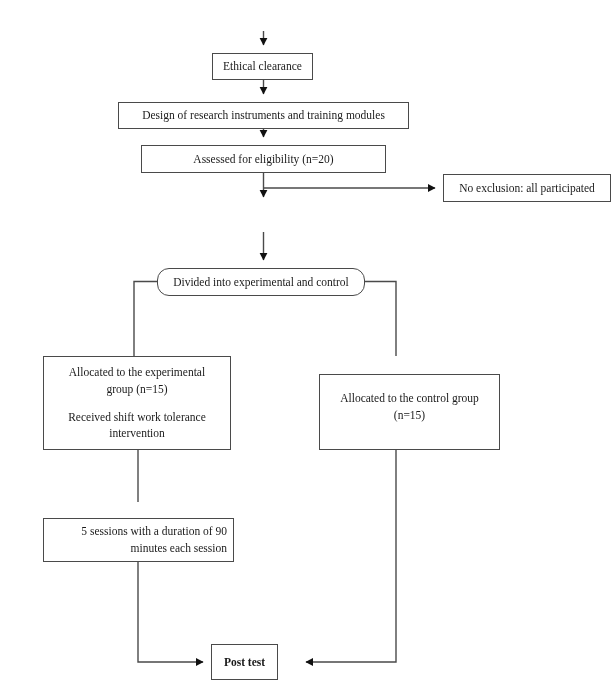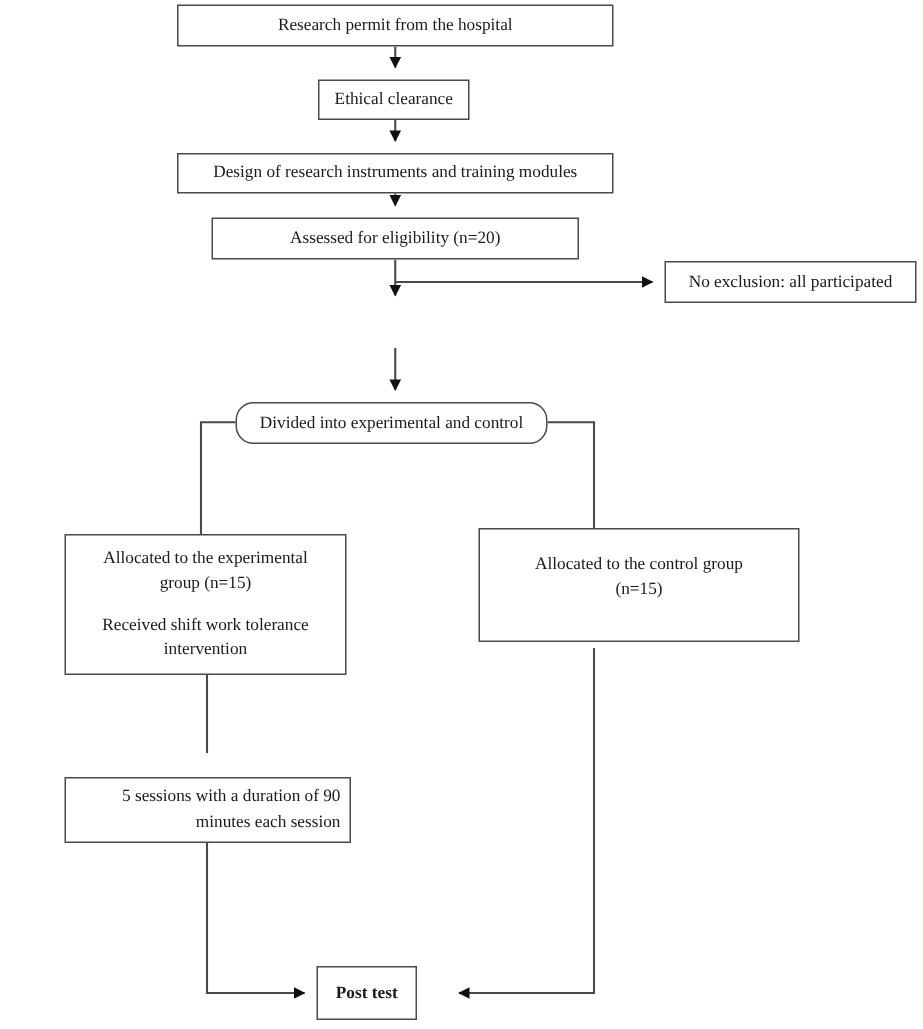--- a/index.html
+++ b/index.html
@@ -48,21 +48,21 @@
     height: 11px;
   }
   .n-permit      { left: 118px; top: 3px;   width: 291px; height: 28px; }
   .n-ethical     { left: 212px; top: 53px;  width: 101px; height: 27px; justify-content: center; }
   .n-design      { left: 118px; top: 102px; width: 291px; height: 27px; }
   .n-eligibility { left: 141px; top: 145px; width: 245px; height: 28px; }
   .n-noexclusion { left: 443px; top: 174px; width: 168px; height: 28px; }
   .n-pretest     { left: 187px; top: 205px; width: 156px; height: 27px; }
   .n-divided     { left: 157px; top: 268px; width: 208px; height: 28px; border-radius: 12px; }
   .n-experimental{ left: 43px;  top: 356px; width: 188px; height: 94px; }
-  .n-control     { left: 319px; top: 352px; width: 214px; height: 76px; }
+  .n-control     { left: 319px; top: 374px; width: 181px; height: 76px; }
   .n-sessions    { left: 43px;  top: 518px; width: 191px; height: 44px; align-items: flex-end; }
   .n-posttest    { left: 211px; top: 644px; width: 67px;  height: 36px; font-weight: bold; }
 </style>
 </head>
 <body>
 
 <div id="canvas">
 
   <svg class="edges" viewBox="0 0 615 686" width="615" height="686">
     <defs>
@@ -85,23 +85,20 @@
       <path d="M263.5,188 L435,188" marker-end="url(#arrowRight)"></path>
       <path d="M263.5,232 L263.5,260" marker-end="url(#arrowDown)"></path>
       <path d="M157,281.5 L134,281.5 L134,356"></path>
       <path d="M365,281.5 L396,281.5 L396,356"></path>
       <path d="M138,450 L138,502"></path>
       <path d="M138,546 L138,662 L203,662" marker-end="url(#arrowRight)"></path>
       <path d="M396,432 L396,662 L306,662" marker-end="url(#arrowLeft)"></path>
     </g>
   </svg>
 
-  <div class="node n-permit">
-    <span class="ln">Research permit from the hospital</span>
-  </div>
 
   <div class="node n-ethical">
     <span class="ln">Ethical clearance</span>
   </div>
 
   <div class="node n-design">
     <span class="ln">Design of research instruments and training modules</span>
   </div>
 
   <div class="node n-eligibility">

